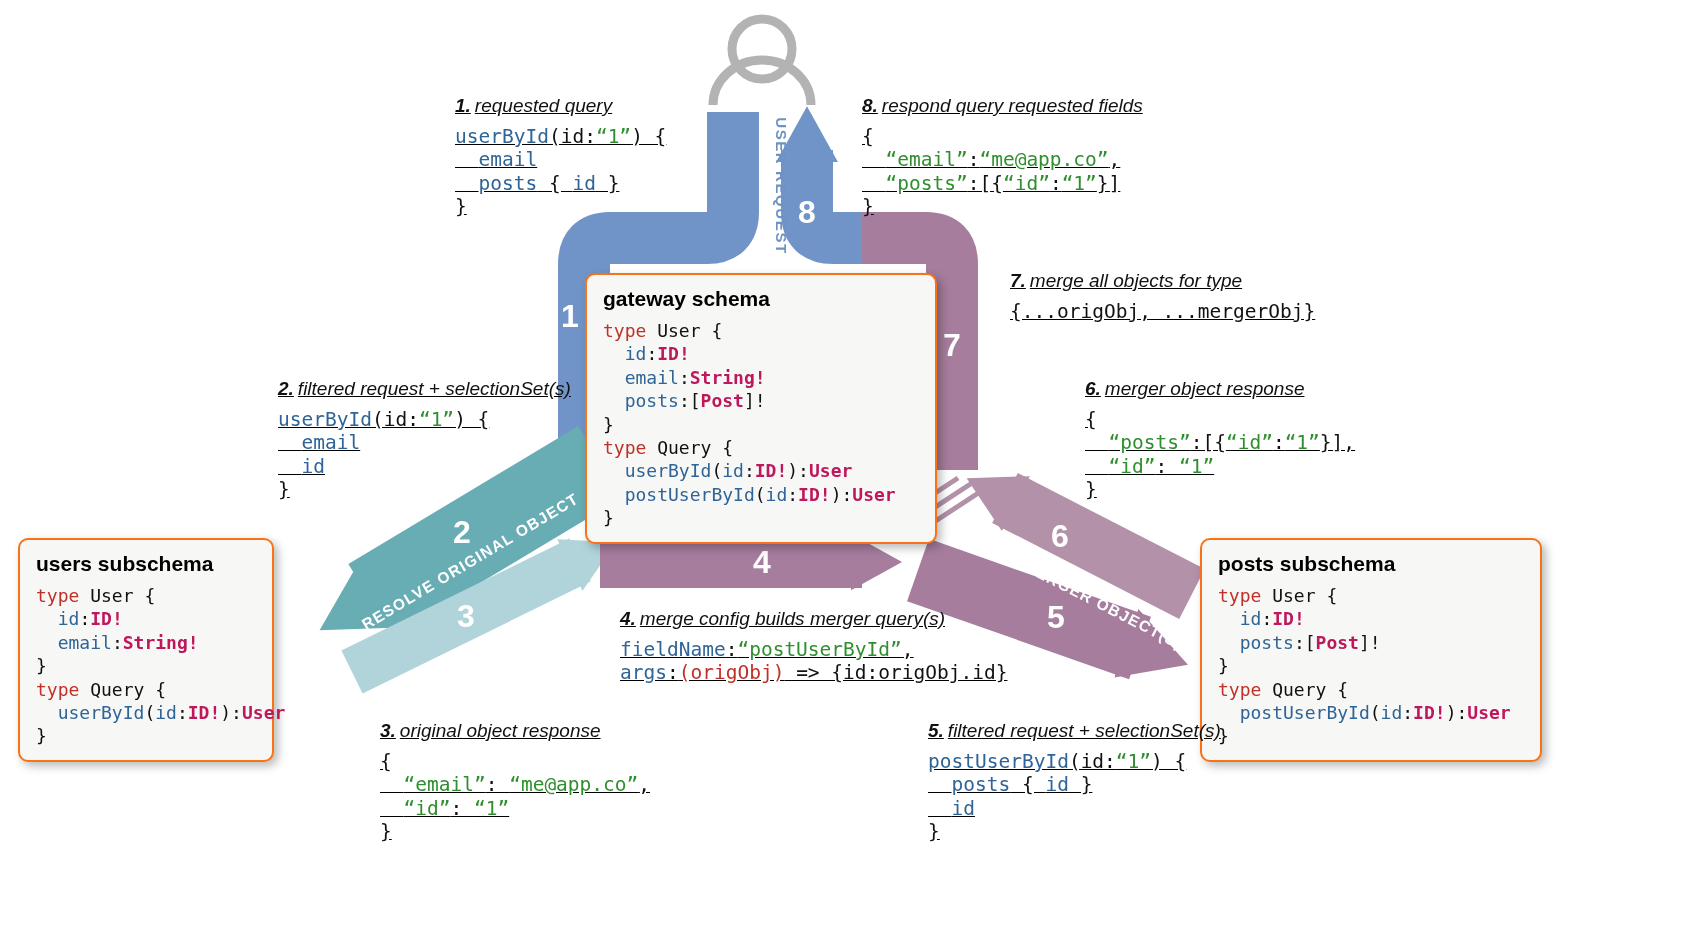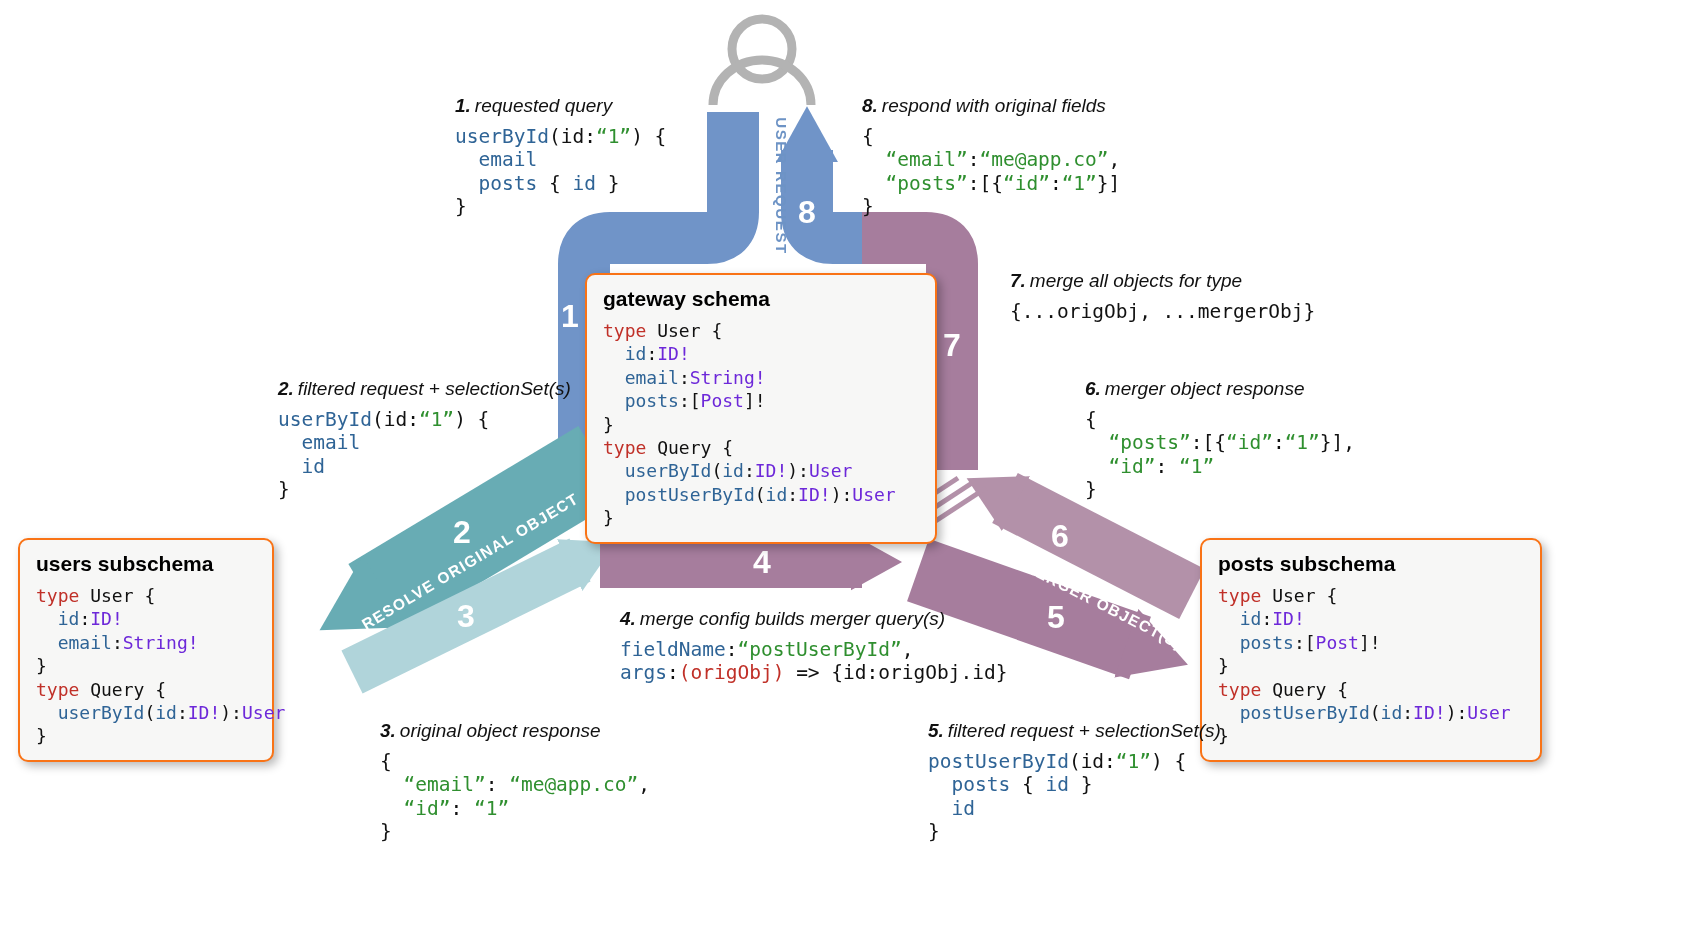--- a/index.html
+++ b/index.html
@@ -10,28 +10,28 @@
   .arrow-num { font-weight:bold; font-size:32px; fill:#ffffff; }
   .arrow-label { font-weight:bold; font-size:15.5px; letter-spacing:1.3px; fill:#ffffff; }
   .arrow-label-blue { font-weight:bold; font-size:15px; letter-spacing:1.6px; fill:#6d93c5; }
 
   .box { position:absolute; background:#f7f7f6; border:2px solid #f97316; border-radius:10px;
     box-shadow:4px 4px 10px rgba(0,0,0,.28); padding:12px 16px; z-index:3; }
   .box-title { font-weight:bold; font-size:21px; color:#000; margin-bottom:8px; }
   .code { font-family:"DejaVu Sans Mono", monospace; font-size:18px; line-height:1.3;
     white-space:pre; color:#111;margin-top:8px; }
 
-  .note { position:absolute; z-index:4; }
+  .note { position:absolute; z-index:4;text-decoration:underline; }
   .note-title { font-style:italic; font-size:19px; color:#111; }
   .note-title .num { font-weight:bold; margin-right:4px; }
   .note .code { font-size:19.5px; line-height:1.2; margin-top:8px; }
 
   .tok-k { color:#c03028; }
   .tok-f { color:#2f6496; }
-  .tok-t { color:#6d28d9; }
+  .tok-t { color:#be185d;font-weight:bold; }
   .tok-s { color:#2f8f2f; }
   .tok-p { color:#111111; }
 </style>
 </head>
 <body>
 
 <svg class="layer" width="1700" height="950" viewBox="0 0 1700 950">
   <defs>
     <marker id="mBlue" viewBox="0 0 10 10" refX="2" refY="5" markerWidth="1.2" markerHeight="1.2" orient="auto" markerUnits="strokeWidth">
         <path d="M0,0 L9,5 L0,10 Z" fill="#7094c8"></path>
@@ -108,21 +108,21 @@
 
 <div class="note" style="left:455px; top:95px;">
   <div class="note-title">
     <span class="num">1.</span><span>requested query</span>
   </div>
   <div class="code"><div class="cl"><span class="tok-f">userById</span><span class="tok-p">(id:</span><span class="tok-s">“1”</span><span class="tok-p">) {</span></div><div class="cl"><span class="tok-p">  </span><span class="tok-f">email</span></div><div class="cl"><span class="tok-p">  </span><span class="tok-f">posts</span><span class="tok-p"> { </span><span class="tok-f">id</span><span class="tok-p"> }</span></div><div class="cl"><span class="tok-p">}</span></div></div>
 </div>
 
 <div class="note" style="left:862px; top:95px;">
   <div class="note-title">
-    <span class="num">8.</span><span>respond with original fields</span>
+    <span class="num">8.</span><span>respond query requested fields</span>
   </div>
   <div class="code"><div class="cl"><span class="tok-p">{</span></div><div class="cl"><span class="tok-p">  </span><span class="tok-s">“email”</span><span class="tok-p">:</span><span class="tok-s">“me@app.co”</span><span class="tok-p">,</span></div><div class="cl"><span class="tok-p">  </span><span class="tok-s">“posts”</span><span class="tok-p">:[{</span><span class="tok-s">“id”</span><span class="tok-p">:</span><span class="tok-s">“1”</span><span class="tok-p">}]</span></div><div class="cl"><span class="tok-p">}</span></div></div>
 </div>
 
 <div class="note" style="left:1010px; top:270px;">
   <div class="note-title">
     <span class="num">7.</span><span>merge all objects for type</span>
   </div>
   <div class="code"><div class="cl"><span class="tok-p">{...origObj, ...mergerObj}</span></div></div>
 </div>

